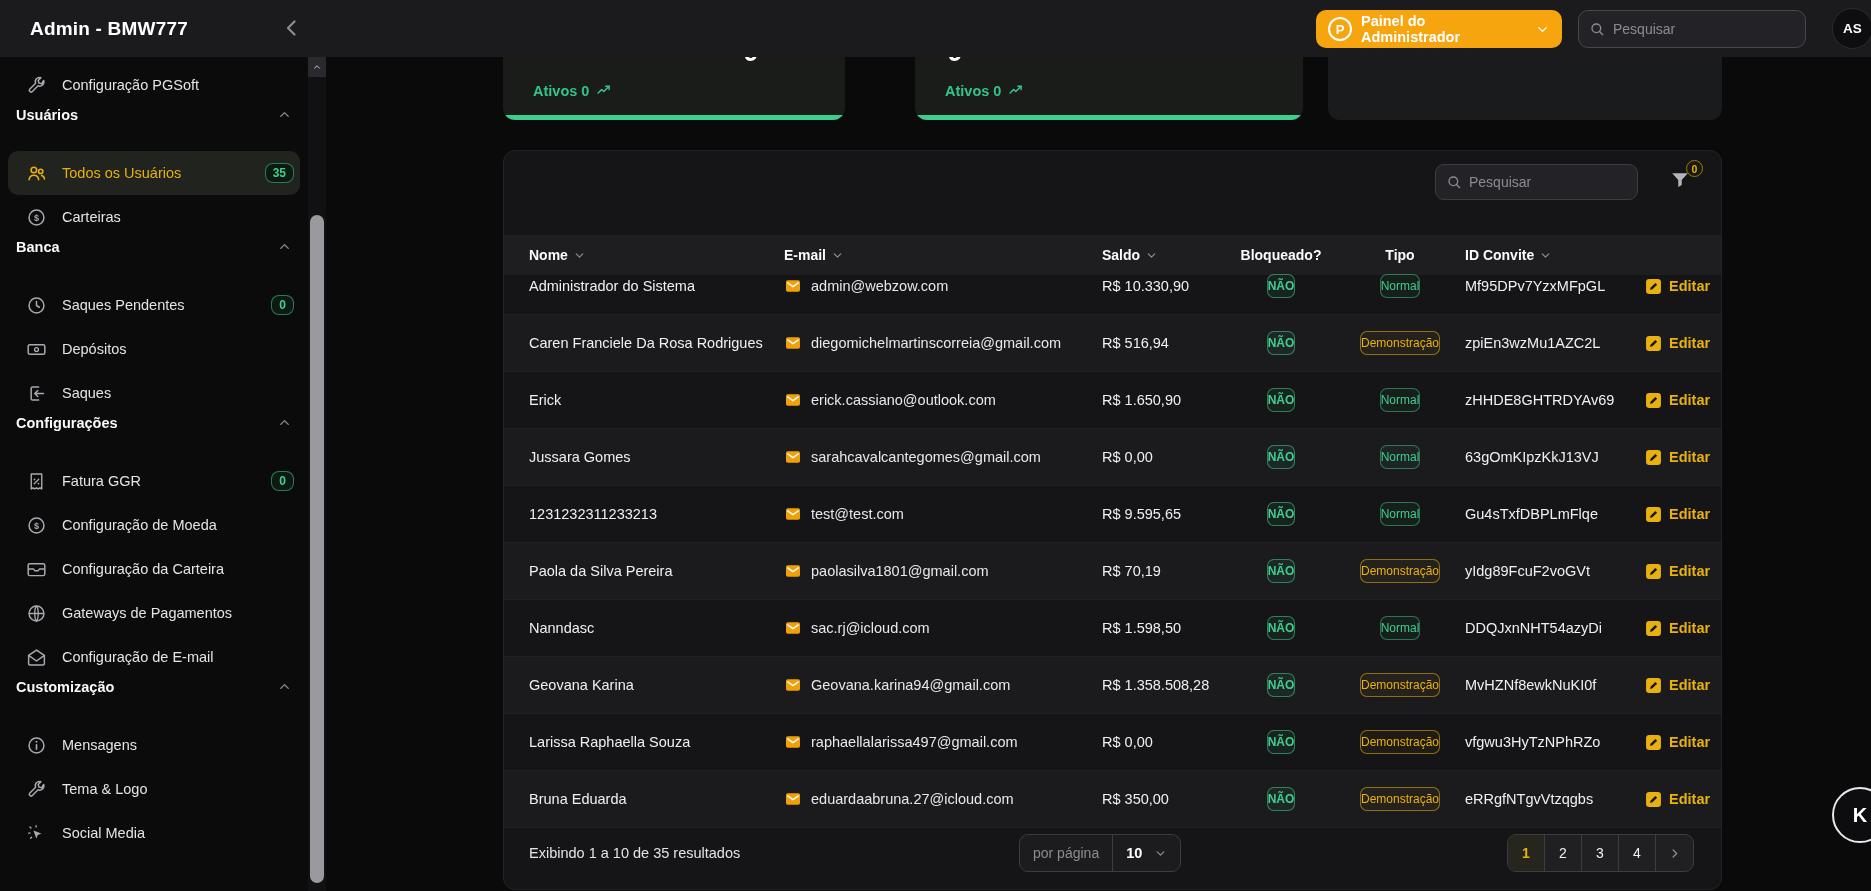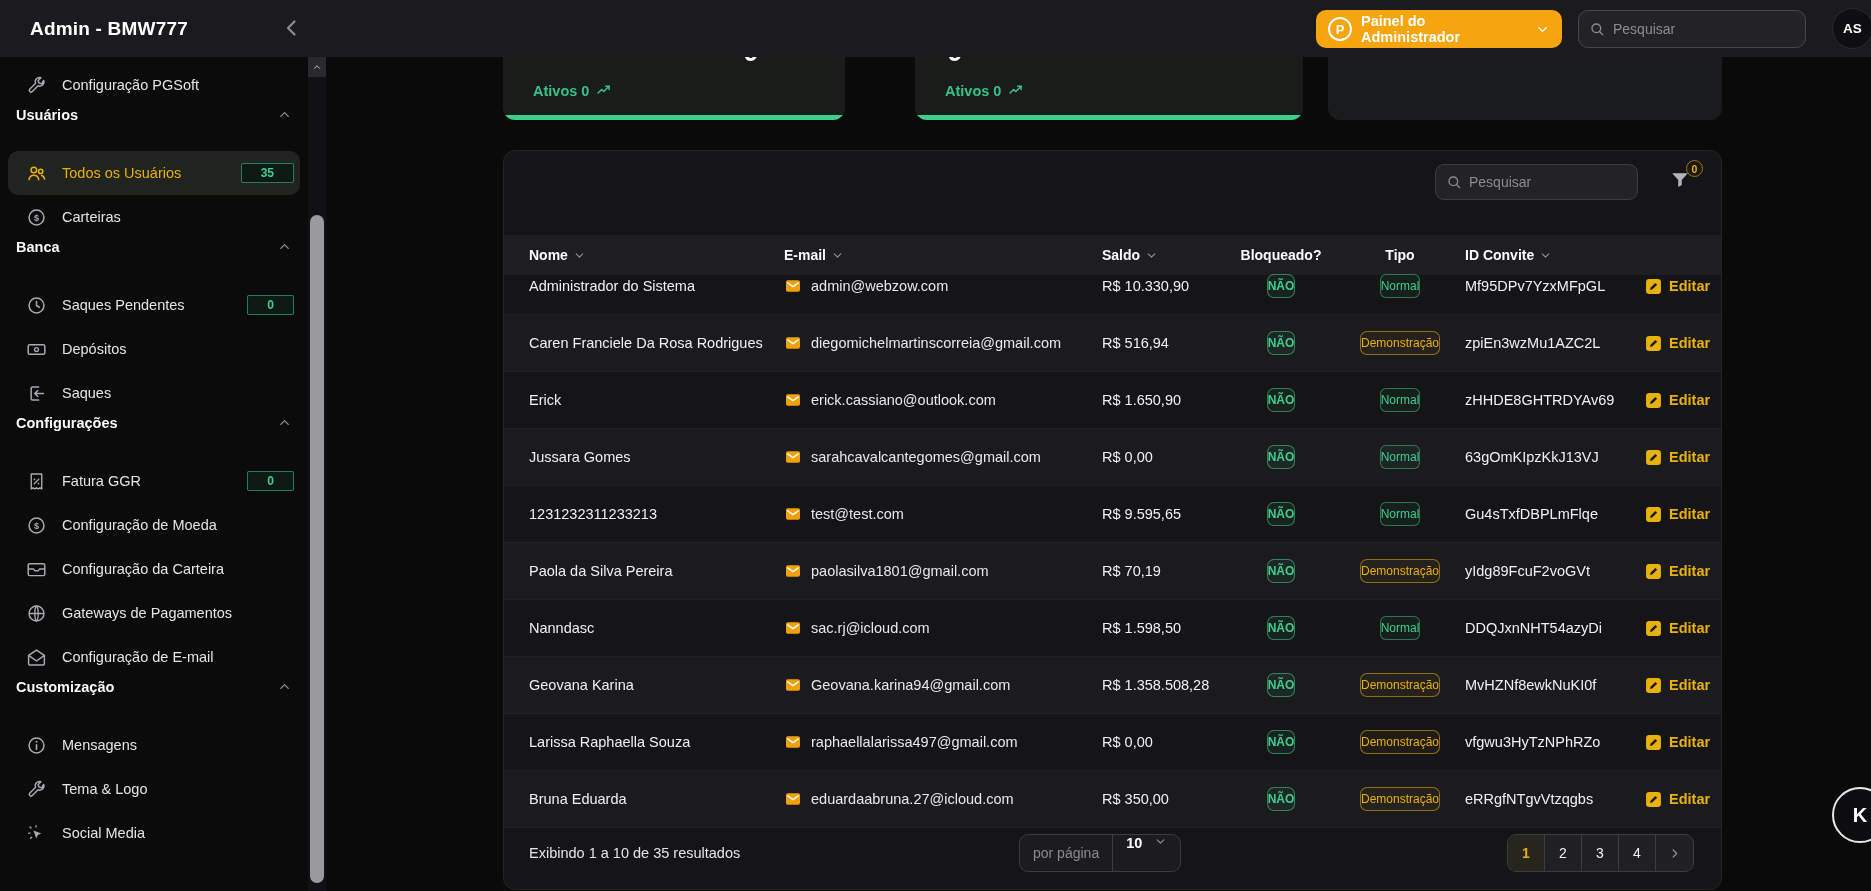--- a/index.html
+++ b/index.html
@@ -30,21 +30,21 @@
   .side-item { height:44px; display:flex; align-items:center; gap:15px; padding:0 14px 0 26px;
     color:#e4e4e7; font-size:14.5px; cursor:pointer; }
   .side-item .ic { width:21px; height:21px; color:#a9a9b0; flex:none; display:flex; }
   .side-item .itext { flex:1; font-weight:400; white-space:nowrap; }
   .side-item.active { background:#20231e; border-radius:10px; margin:0 8px; padding:0 6px 0 18px; height:44px; }
   .side-item.active .itext, .side-item.active .ic { color:#e9b10e; }
   .side-section { height:44px; display:flex; align-items:flex-start; padding:0 16px; cursor:pointer; }
   .side-section .stext { flex:1; font-size:14.5px; font-weight:bold; color:#fafafa; }
   .side-section .chev { width:15px; height:15px; color:#8d8d93; }
   .count-badge { font-size:12px; font-weight:bold; color:#3fce8e; background:#0d1a13;
-    border:1px solid rgba(63,206,142,.55); border-radius:2px; padding:2px 19px; line-height:14px; }
+    border:1px solid rgba(63,206,142,.55); border-radius:8px; padding:2px 7px; line-height:14px; }
   
   .vscroll { position:absolute; left:308px; top:57px; width:18px; height:834px; background:#111113; }
   .vscroll .arrow { position:absolute; left:0; top:0; width:18px; height:20px; background:#2a2a2e;
     display:flex; align-items:center; justify-content:center; cursor:pointer; }
   .vscroll .arrow svg { width:10px; height:10px; color:#cfcfd4; }
   .vscroll .thumb { position:absolute; left:2px; top:158px; width:14px; height:668px; background:#9a9a9e;
     border-radius:7px; cursor:grab; }
 
   
   .stat-card { position:absolute; top:30px; height:90px; background:#1a1c1a; border-radius:12px; overflow:hidden; }
@@ -77,33 +77,33 @@
   .tbody { position:absolute; left:0; top:107px; width:100%; }
   .trow { height:57px; font-size:14.5px; border-bottom:1px solid #212124; }
   .trow.alt { background:#1b1b1e; }
   .cell-name { color:#f0f0f2; padding-right:10px; }
   .cell-email { display:flex; align-items:center; gap:9px; color:#e8e8ea; }
   .cell-email svg { flex:none; }
   .cell-saldo { color:#f0f0f2; font-weight:500; }
   .cell-center { display:flex; justify-content:center; }
   .pill { font-size:12px; border-radius:7px; padding:4px 0; border:1px solid; font-weight:bold; white-space:nowrap; }
   .pill-nao { color:#3fce8e; border-color:rgba(63,206,142,.55); background:rgba(63,206,142,.08); }
-  .pill-tipo[data-variant="green"] { color:#3fce8e; border-color:rgba(63,206,142,.5); background:rgba(63,206,142,.06); font-weight:normal;border-radius:6px; }
+  .pill-tipo[data-variant="green"] { color:#3fce8e; border-color:rgba(63,206,142,.5); background:rgba(63,206,142,.06); font-weight:normal; }
   .pill-tipo[data-variant="amber"] { color:#e9b10e; border-color:rgba(233,177,14,.55); background:rgba(233,177,14,.05); font-weight:normal; }
   .cell-invite { color:#f0f0f2; }
   .cell-action { display:flex; align-items:center; gap:7px; color:#e9b10e; font-size:14.5px; font-weight:bold; cursor:pointer; }
 
   
   .tfoot { position:absolute; left:0; top:677px; width:100%; height:50px; display:flex; align-items:center; }
   .summary { margin-left:25px; font-size:14.5px; color:#e4e4e7; }
   .perpage { position:absolute; left:515px; top:6px; height:38px; border:1px solid #3c3c41; border-radius:9px;
     display:flex; align-items:stretch; overflow:hidden; background:#1c1c1f; cursor:pointer; }
   .perpage .pp-label { display:flex; align-items:center; padding:0 13px; color:#8b8b91; font-size:14px;
     border-right:1px solid #3c3c41; }
-  .perpage .pp-value { display:flex; align-items:flex-start; gap:12px; padding:0 13px; color:#ffffff; font-size:14.5px; font-weight:bold; }
+  .perpage .pp-value { display:flex; align-items:center; gap:12px; padding:0 13px; color:#ffffff; font-size:14.5px; font-weight:bold; }
   .perpage svg { width:13px; height:13px; color:#8d8d93; }
   .pager { position:absolute; right:27px; top:6px; height:38px; display:flex; border:1px solid #3c3c41;
     border-radius:9px; overflow:hidden; background:#202023; }
   .page-btn { width:37px; display:flex; align-items:center; justify-content:center; font-size:14px;
     color:#f0f0f2; border-right:1px solid #3c3c41; cursor:pointer; font-weight:500; }
   .page-btn:last-child { border-right:none; }
   .page-btn.active { color:#e9b10e; background:#26261f; font-weight:bold; }
   .page-btn svg { width:13px; height:13px; color:#8d8d93; }
 
   

